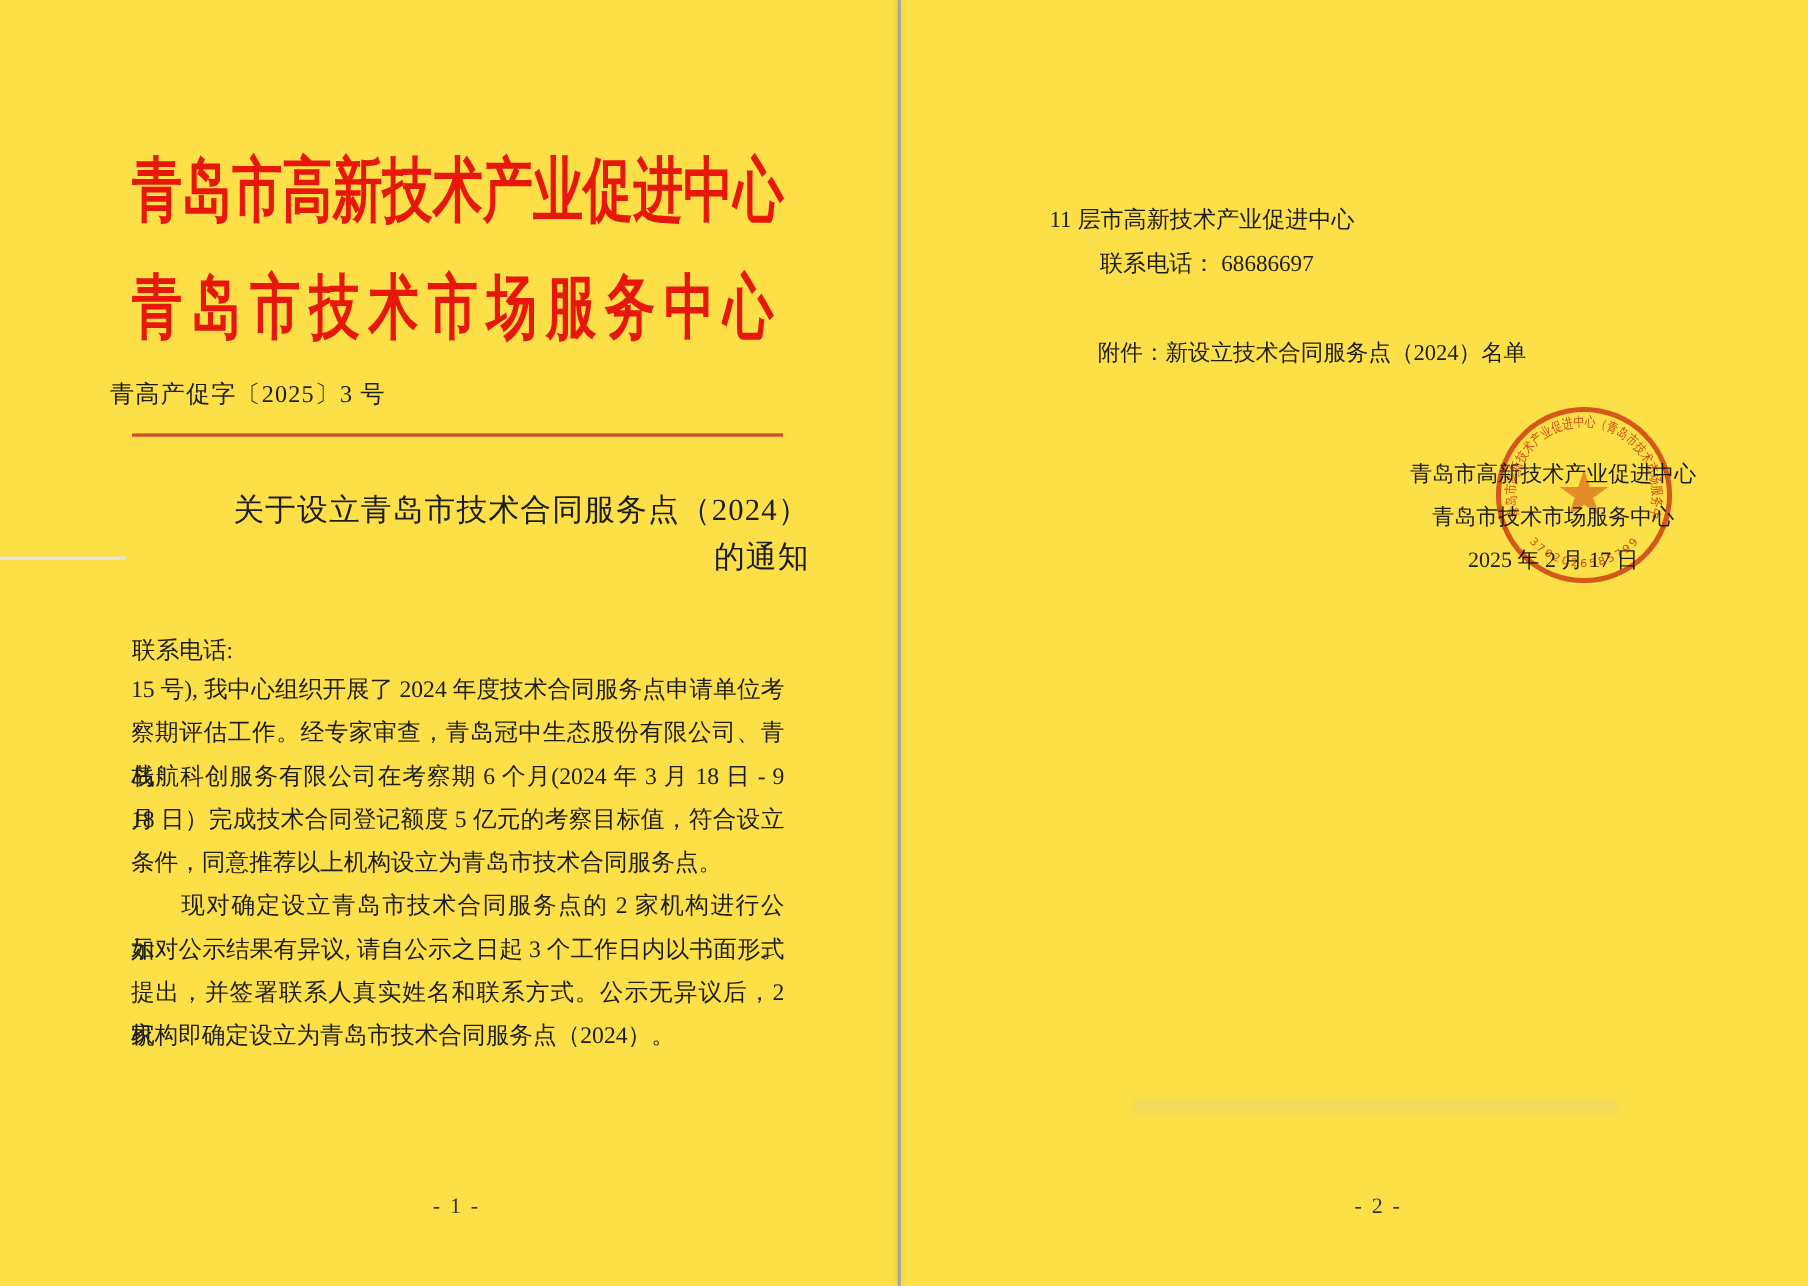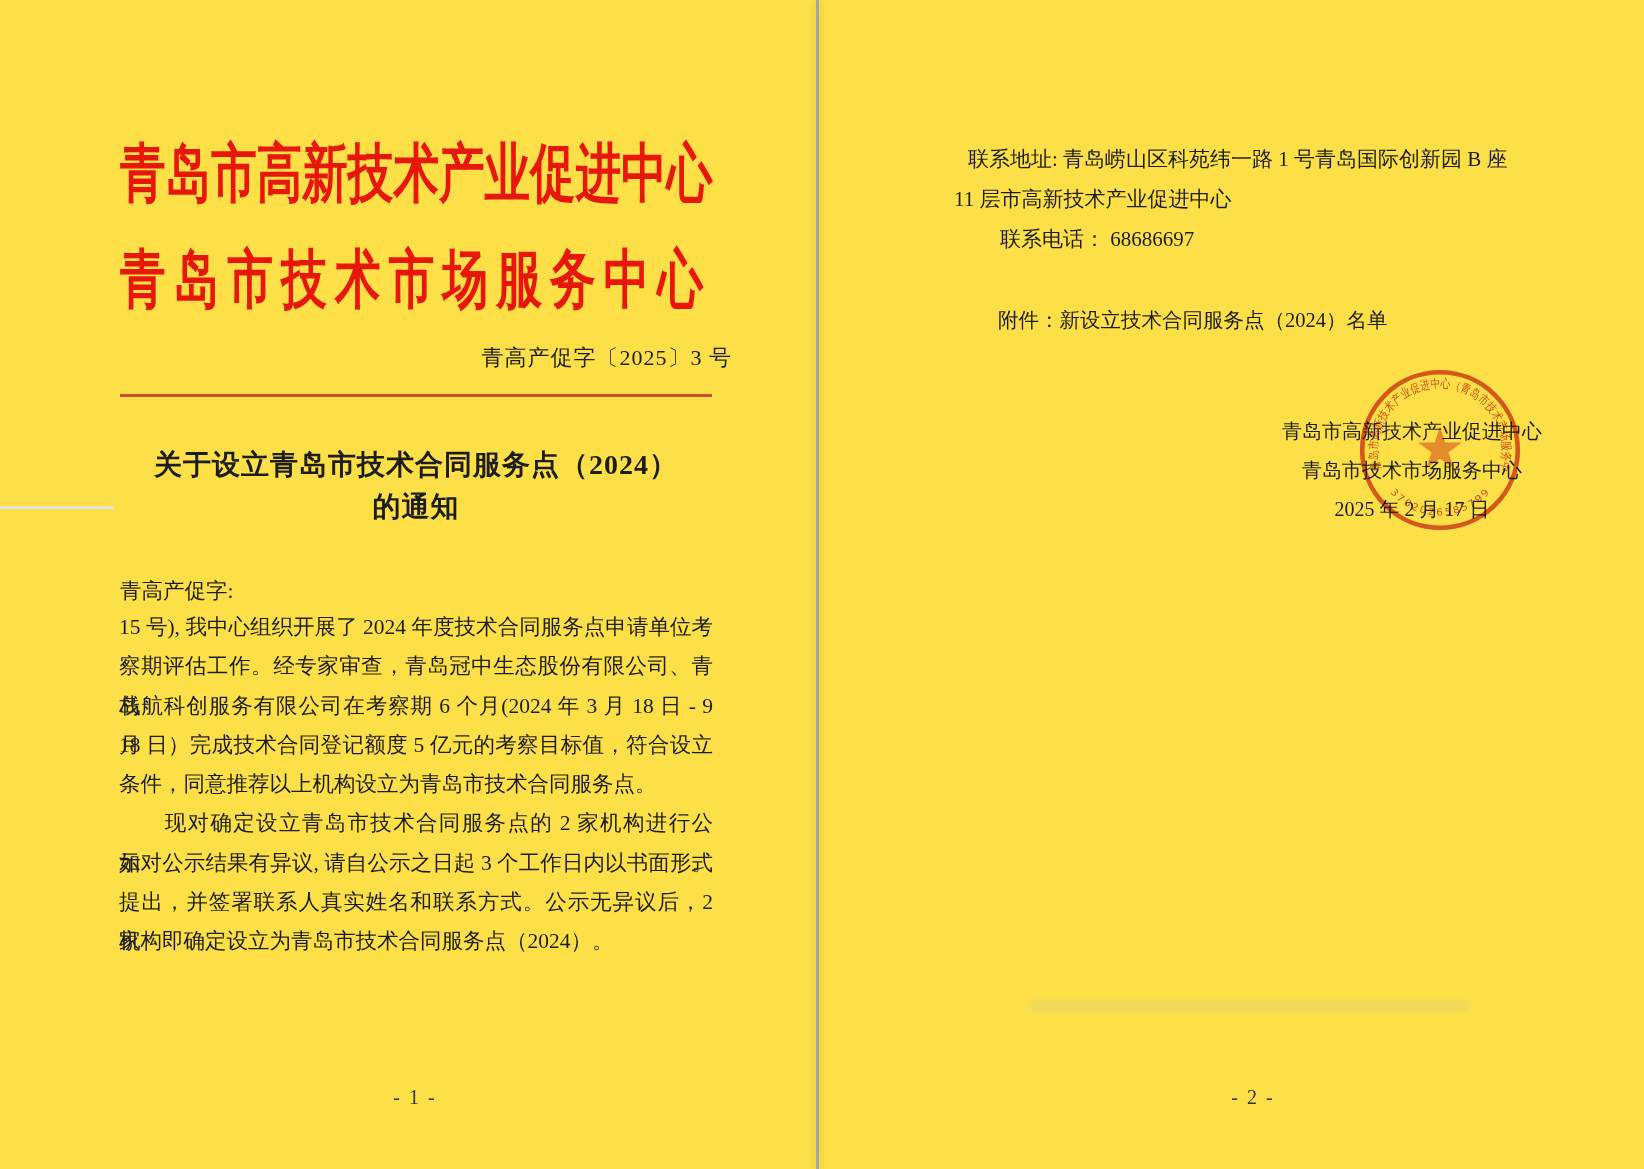--- a/index.html
+++ b/index.html
@@ -19,29 +19,29 @@
   .hdr-line {
     position:absolute; left:120px; white-space:nowrap;
     font-weight:bold; color:#e7170b;
     font-size:64px; line-height:64px;
     transform:scaleX(0.712); transform-origin:left center;
   }
   .hdr-1 { top:142px; }
   .hdr-2 { top:248px; letter-spacing:11.5px; }
   .doc-number {
     position:absolute; left:100px; top:343px; width:632px;
-    text-align:right; font-size:22px; letter-spacing:1px;
+    text-align:left; font-size:22px; letter-spacing:1px;
   }
   .red-rule {
     position:absolute; left:120px; top:394px; width:592px; height:3px;
     background:#cd4f33;
   }
   .doc-title {
-    position:absolute; left:80px; top:444px; width:672px;
-    text-align:center; font-weight:bold; font-size:28px; line-height:42px;
+    position:absolute; left:64px; top:444px; width:672px;
+    text-align:right; font-weight:normal; font-size:28px; line-height:42px;
     letter-spacing:1px;
   }
   .salutation {
     position:absolute; left:120px; top:576px; font-size:21.5px;
   }
   .body-lines {
     position:absolute; left:119px; top:608px; width:594px;
     font-size:21.5px;
   }
   .bodyline {
@@ -86,39 +86,38 @@
 
   <div class="doc-number">青高产促字〔2025〕3 号</div>
 
   <div class="red-rule"></div>
 
   <div class="doc-title">
     <div>关于设立青岛市技术合同服务点（2024）</div>
     <div>的通知</div>
   </div>
 
-  <div class="salutation">青高产促字:</div>
+  <div class="salutation">联系电话:</div>
 
   <div class="body-lines">
       <div class="bodyline">15 号), 我中心组织开展了 2024 年度技术合同服务点申请单位考</div>
       <div class="bodyline">察期评估工作。经专家审查，青岛冠中生态股份有限公司、青岛</div>
       <div class="bodyline">栈航科创服务有限公司在考察期 6 个月(2024 年 3 月 18 日 - 9 月</div>
       <div class="bodyline">18 日）完成技术合同登记额度 5 亿元的考察目标值，符合设立</div>
       <div class="bodyline plain">条件，同意推荐以上机构设立为青岛市技术合同服务点。</div>
       <div class="bodyline">　　现对确定设立青岛市技术合同服务点的 2 家机构进行公示。</div>
       <div class="bodyline">如对公示结果有异议, 请自公示之日起 3 个工作日内以书面形式</div>
       <div class="bodyline">提出，并签署联系人真实姓名和联系方式。公示无异议后，2 家</div>
       <div class="bodyline plain">机构即确定设立为青岛市技术合同服务点（2024）。</div>
     </div>
 
   <div class="page-footer footer-1">- 1 -</div>
 
   <div class="divider"></div>
 
-  <div class="p2-line addr1">联系地址: 青岛崂山区科苑纬一路 1 号青岛国际创新园 B 座</div>
   <div class="p2-line addr2">11 层市高新技术产业促进中心</div>
   <div class="p2-line phone">联系电话： 68686697</div>
 
   <div class="p2-line attachment">附件：新设立技术合同服务点（2024）名单</div>
 
   <div class="sig-block">
     <div>青岛市高新技术产业促进中心</div>
     <div>青岛市技术市场服务中心</div>
     <div>2025 年 2 月 17 日</div>
   </div>

